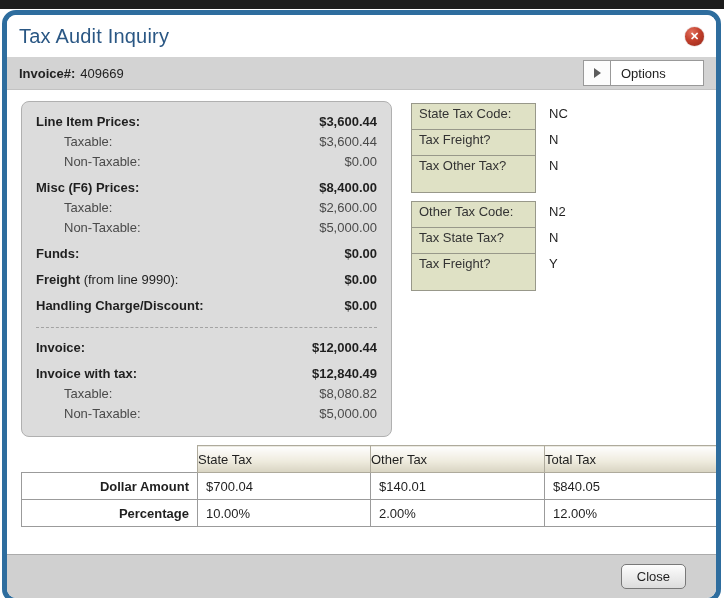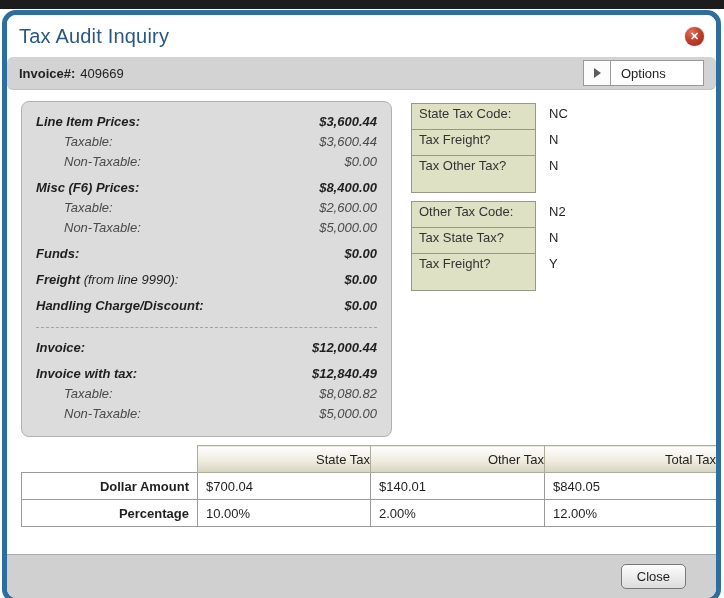--- a/index.html
+++ b/index.html
@@ -16,38 +16,38 @@
   .title-bar { height: 42px; background: #ffffff; display: flex; align-items: center; padding: 0 12px; flex: 0 0 auto; }
   .title-text { font-size: 20px; color: #2a5784; letter-spacing: 0.2px; }
   .close-icon {
     margin-left: auto; width: 19px; height: 19px; border-radius: 50%;
     background: radial-gradient(circle at 35% 28%, #e2705e 0%, #c23f2b 45%, #96271a 100%);
     color: #ffffff; font-size: 11px; font-weight: bold; line-height: 19px; text-align: center;
     cursor: pointer; box-shadow: 0 0 1px #7d1f14;
   }
 
   
-  .invoice-bar { height: 33px; background: #d3d3d3; border-bottom: 1px solid #c2c2c2; display: flex; align-items: center; padding: 0 12px; flex: 0 0 auto; font-size: 13px; color: #222; border-radius: 6px; }
+  .invoice-bar { height: 33px; background: #d3d3d3; border-bottom: 1px solid #c2c2c2; display: flex; align-items: center; padding: 0 12px; flex: 0 0 auto; font-size: 13px; color: #222; }
   .invoice-label { font-weight: bold; margin-right: 5px; }
   .options-widget { margin-left: auto; display: flex; align-items: stretch; height: 26px; border: 1px solid #999; background: #ffffff; }
   .options-expand { width: 27px; display: flex; align-items: center; justify-content: center; border-right: 1px solid #999; cursor: pointer; background: #fcfcfc; }
   .options-expand .tri { width: 0; height: 0; border-top: 5px solid transparent; border-bottom: 5px solid transparent; border-left: 7px solid #5c5c5c; }
   .options-label { width: 92px; display: flex; align-items: center; padding-left: 10px; font-size: 13px; color: #222; cursor: pointer; }
 
   
   .main { flex: 1 1 auto; position: relative; background: #ffffff; }
 
   
   .summary-panel {
     position: absolute; left: 14px; top: 11px; width: 371px;
     background: #dcdcdc; border: 1px solid #b0b0b0; border-radius: 8px;
     padding: 10px 14px 12px 14px; font-size: 13px; color: #222;
   }
   .srow { display: flex; justify-content: space-between; line-height: 20px; }
-  .srow .lbl, .srow .val { white-space: nowrap; font-style: italic; }
+  .srow .lbl, .srow .val { white-space: nowrap; }
   .srow.bold .lbl, .srow.bold .val { font-weight: bold; color: #1f1f1f; }
   .srow.indent { padding-left: 28px; color: #4a4a4a; }
   .srow.indent .val { color: #4a4a4a; }
   .srow.gap { margin-top: 6px; }
   .lbl .suffix { font-weight: normal; }
   .sdivider { border-top: 1px dashed #a3a3a3; margin: 11px 0 10px 0; height: 0; }
 
   
   .tax-fields { position: absolute; left: 404px; top: 13px; font-size: 13px; color: #1f1f1f; }
   .tax-field { margin-bottom: 4px; height: 22px; }
@@ -59,21 +59,21 @@
   .tax-value { display: inline-block; margin-left: 13px; line-height: 21px; vertical-align: top; }
   .tax-group-2 { margin-top: 24px; }
 
   
   .tax-table { position: absolute; left: 14px; top: 355px; border-collapse: collapse; table-layout: fixed; width: 695px; font-size: 13px; color: #1f1f1f; }
   .tax-table col.c0 { width: 176px; }
   .tax-table col.c1 { width: 173px; }
   .tax-table col.c2 { width: 174px; }
   .tax-table col.c3 { width: 172px; }
   .tax-table th {
-    height: 27px; font-weight: normal; text-align: right;
+    height: 27px; font-weight: normal; text-align: left;
     background: linear-gradient(#fefefe, #efecdf 55%, #d8d4c2);
     border: 1px solid #aeaa9c;
   }
   .tax-table th.blank { background: none; border: none; }
   .tax-table td { height: 27px; background: #ffffff; border: 1px solid #9b9b9b; padding: 0 8px; text-align: left; }
   .tax-table td.rowlabel { text-align: right; font-weight: bold; }
 
   
   .footer { height: 44px; flex: 0 0 auto; background: #d0d0d0; border-top: 1px solid #ababab; display: flex; align-items: center; justify-content: flex-end; padding-right: 30px; }
   .close-button {

